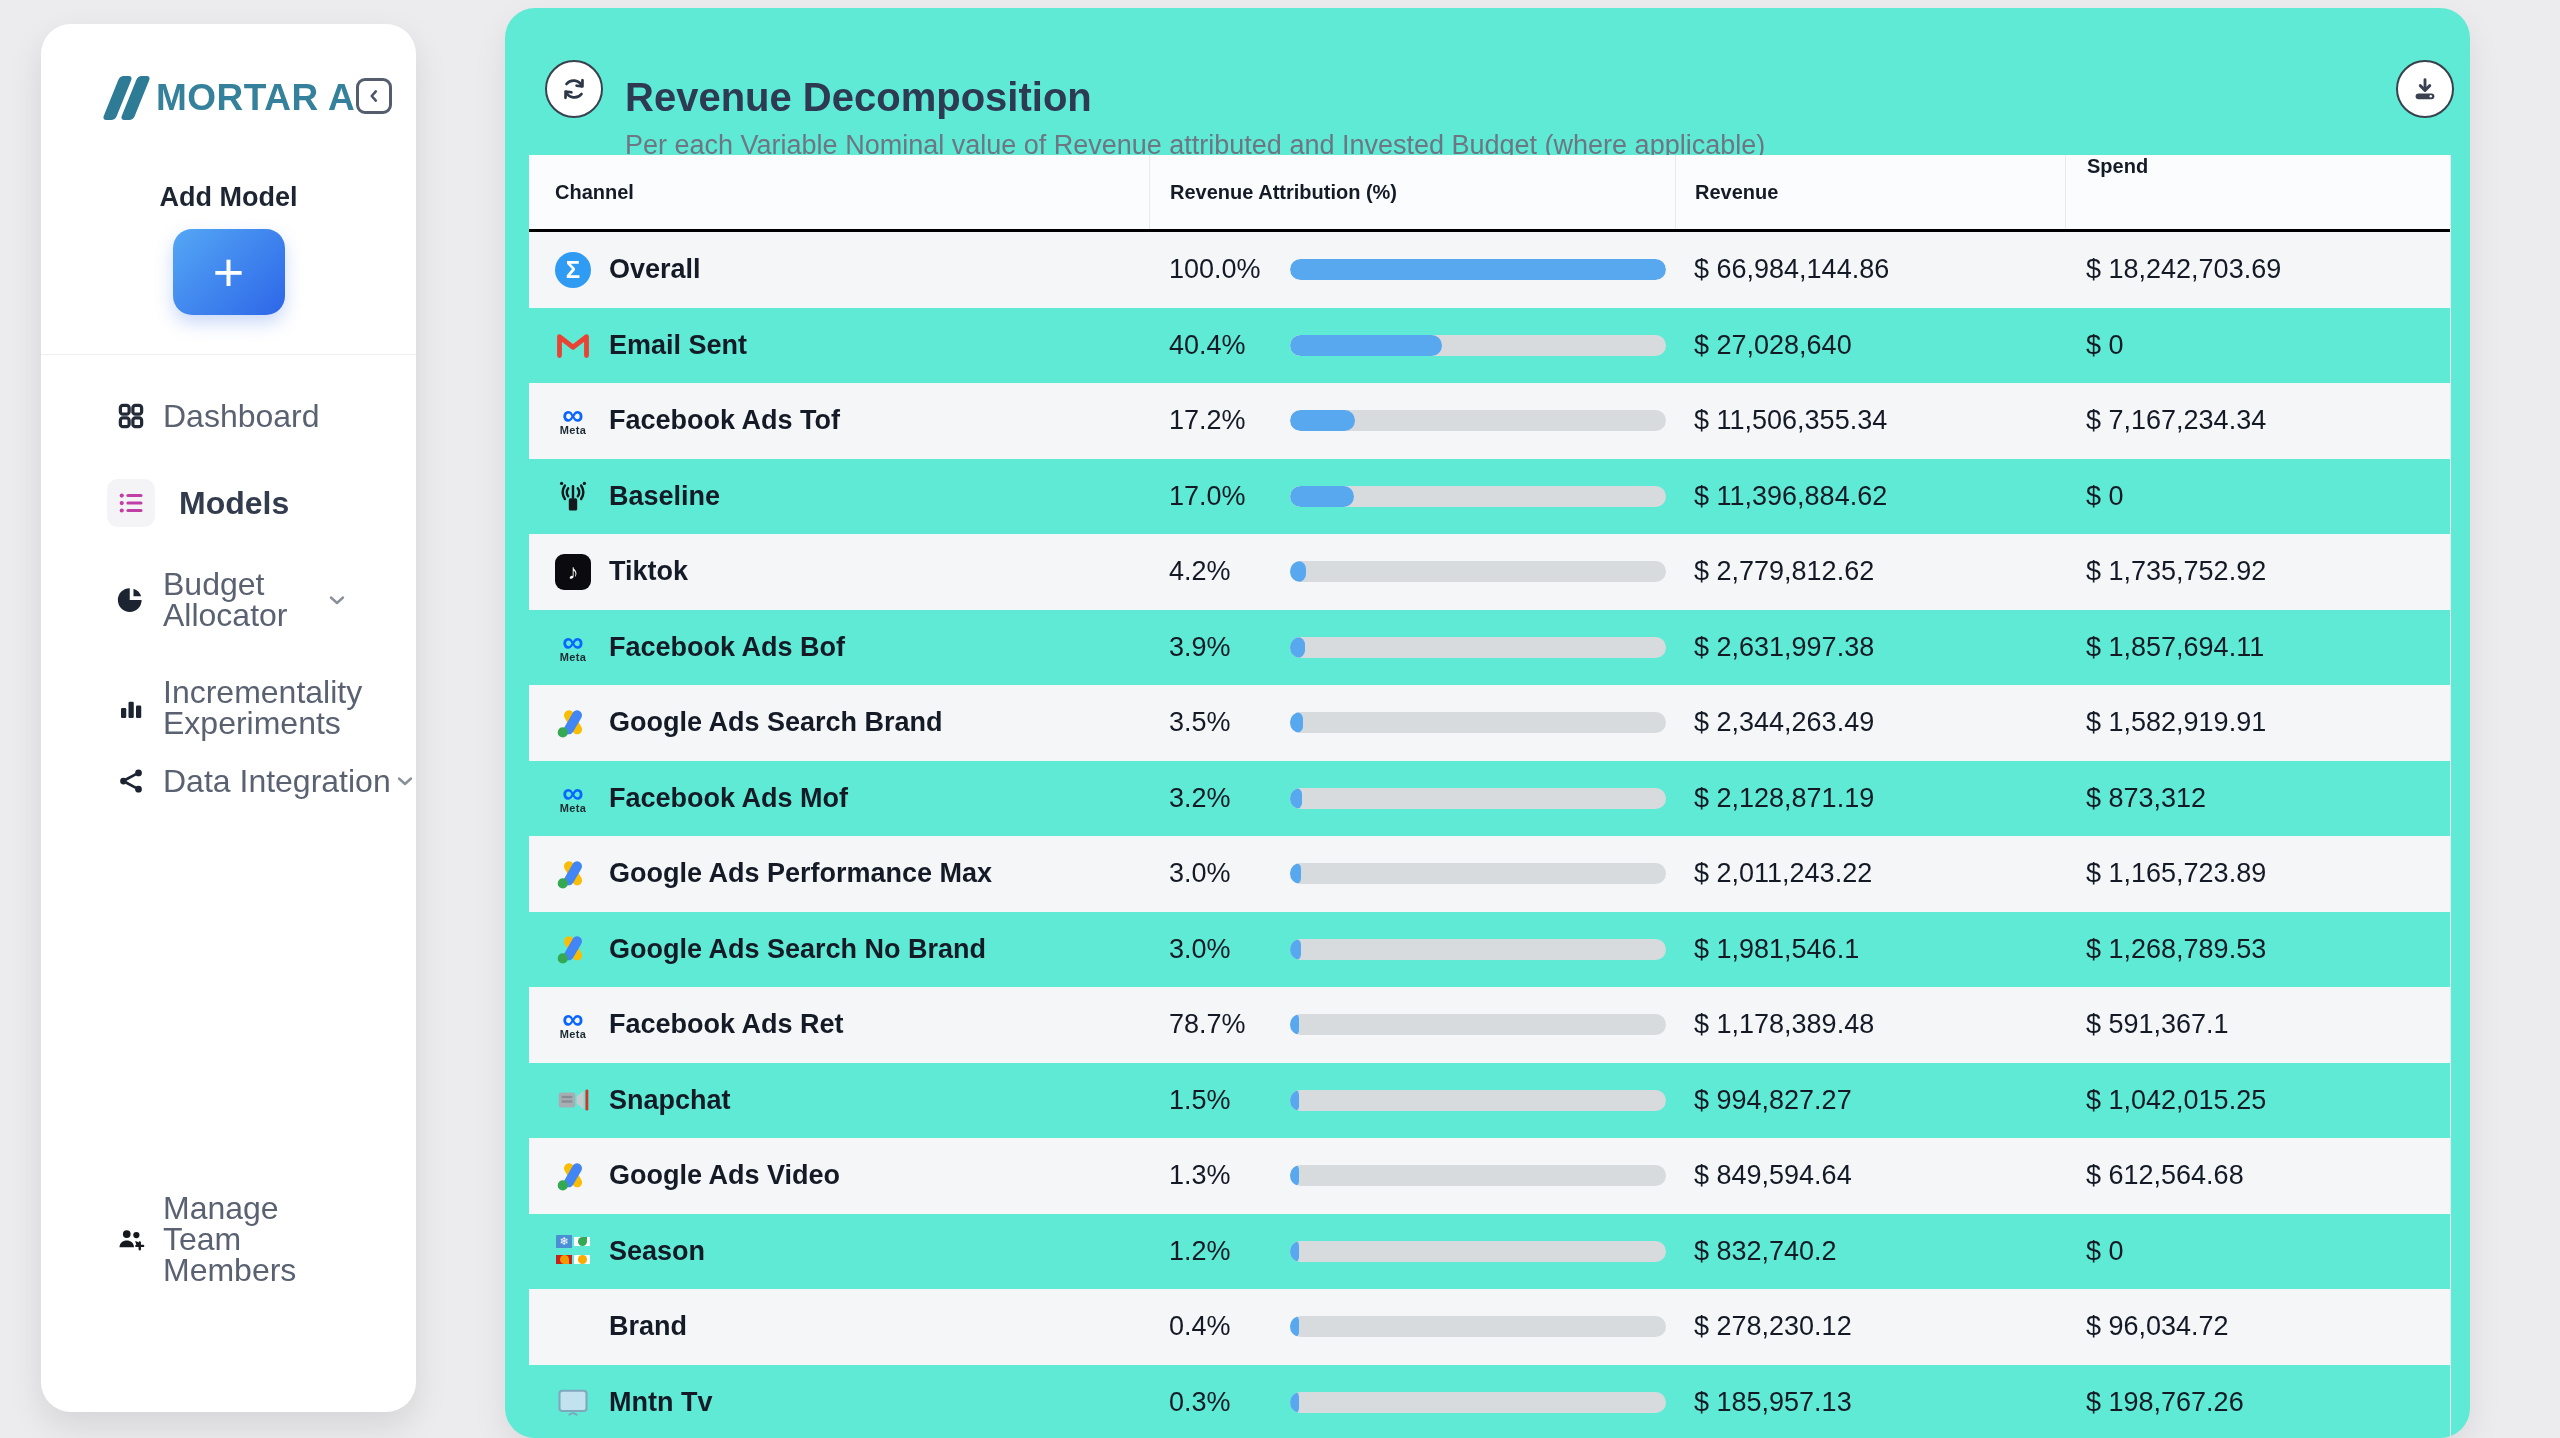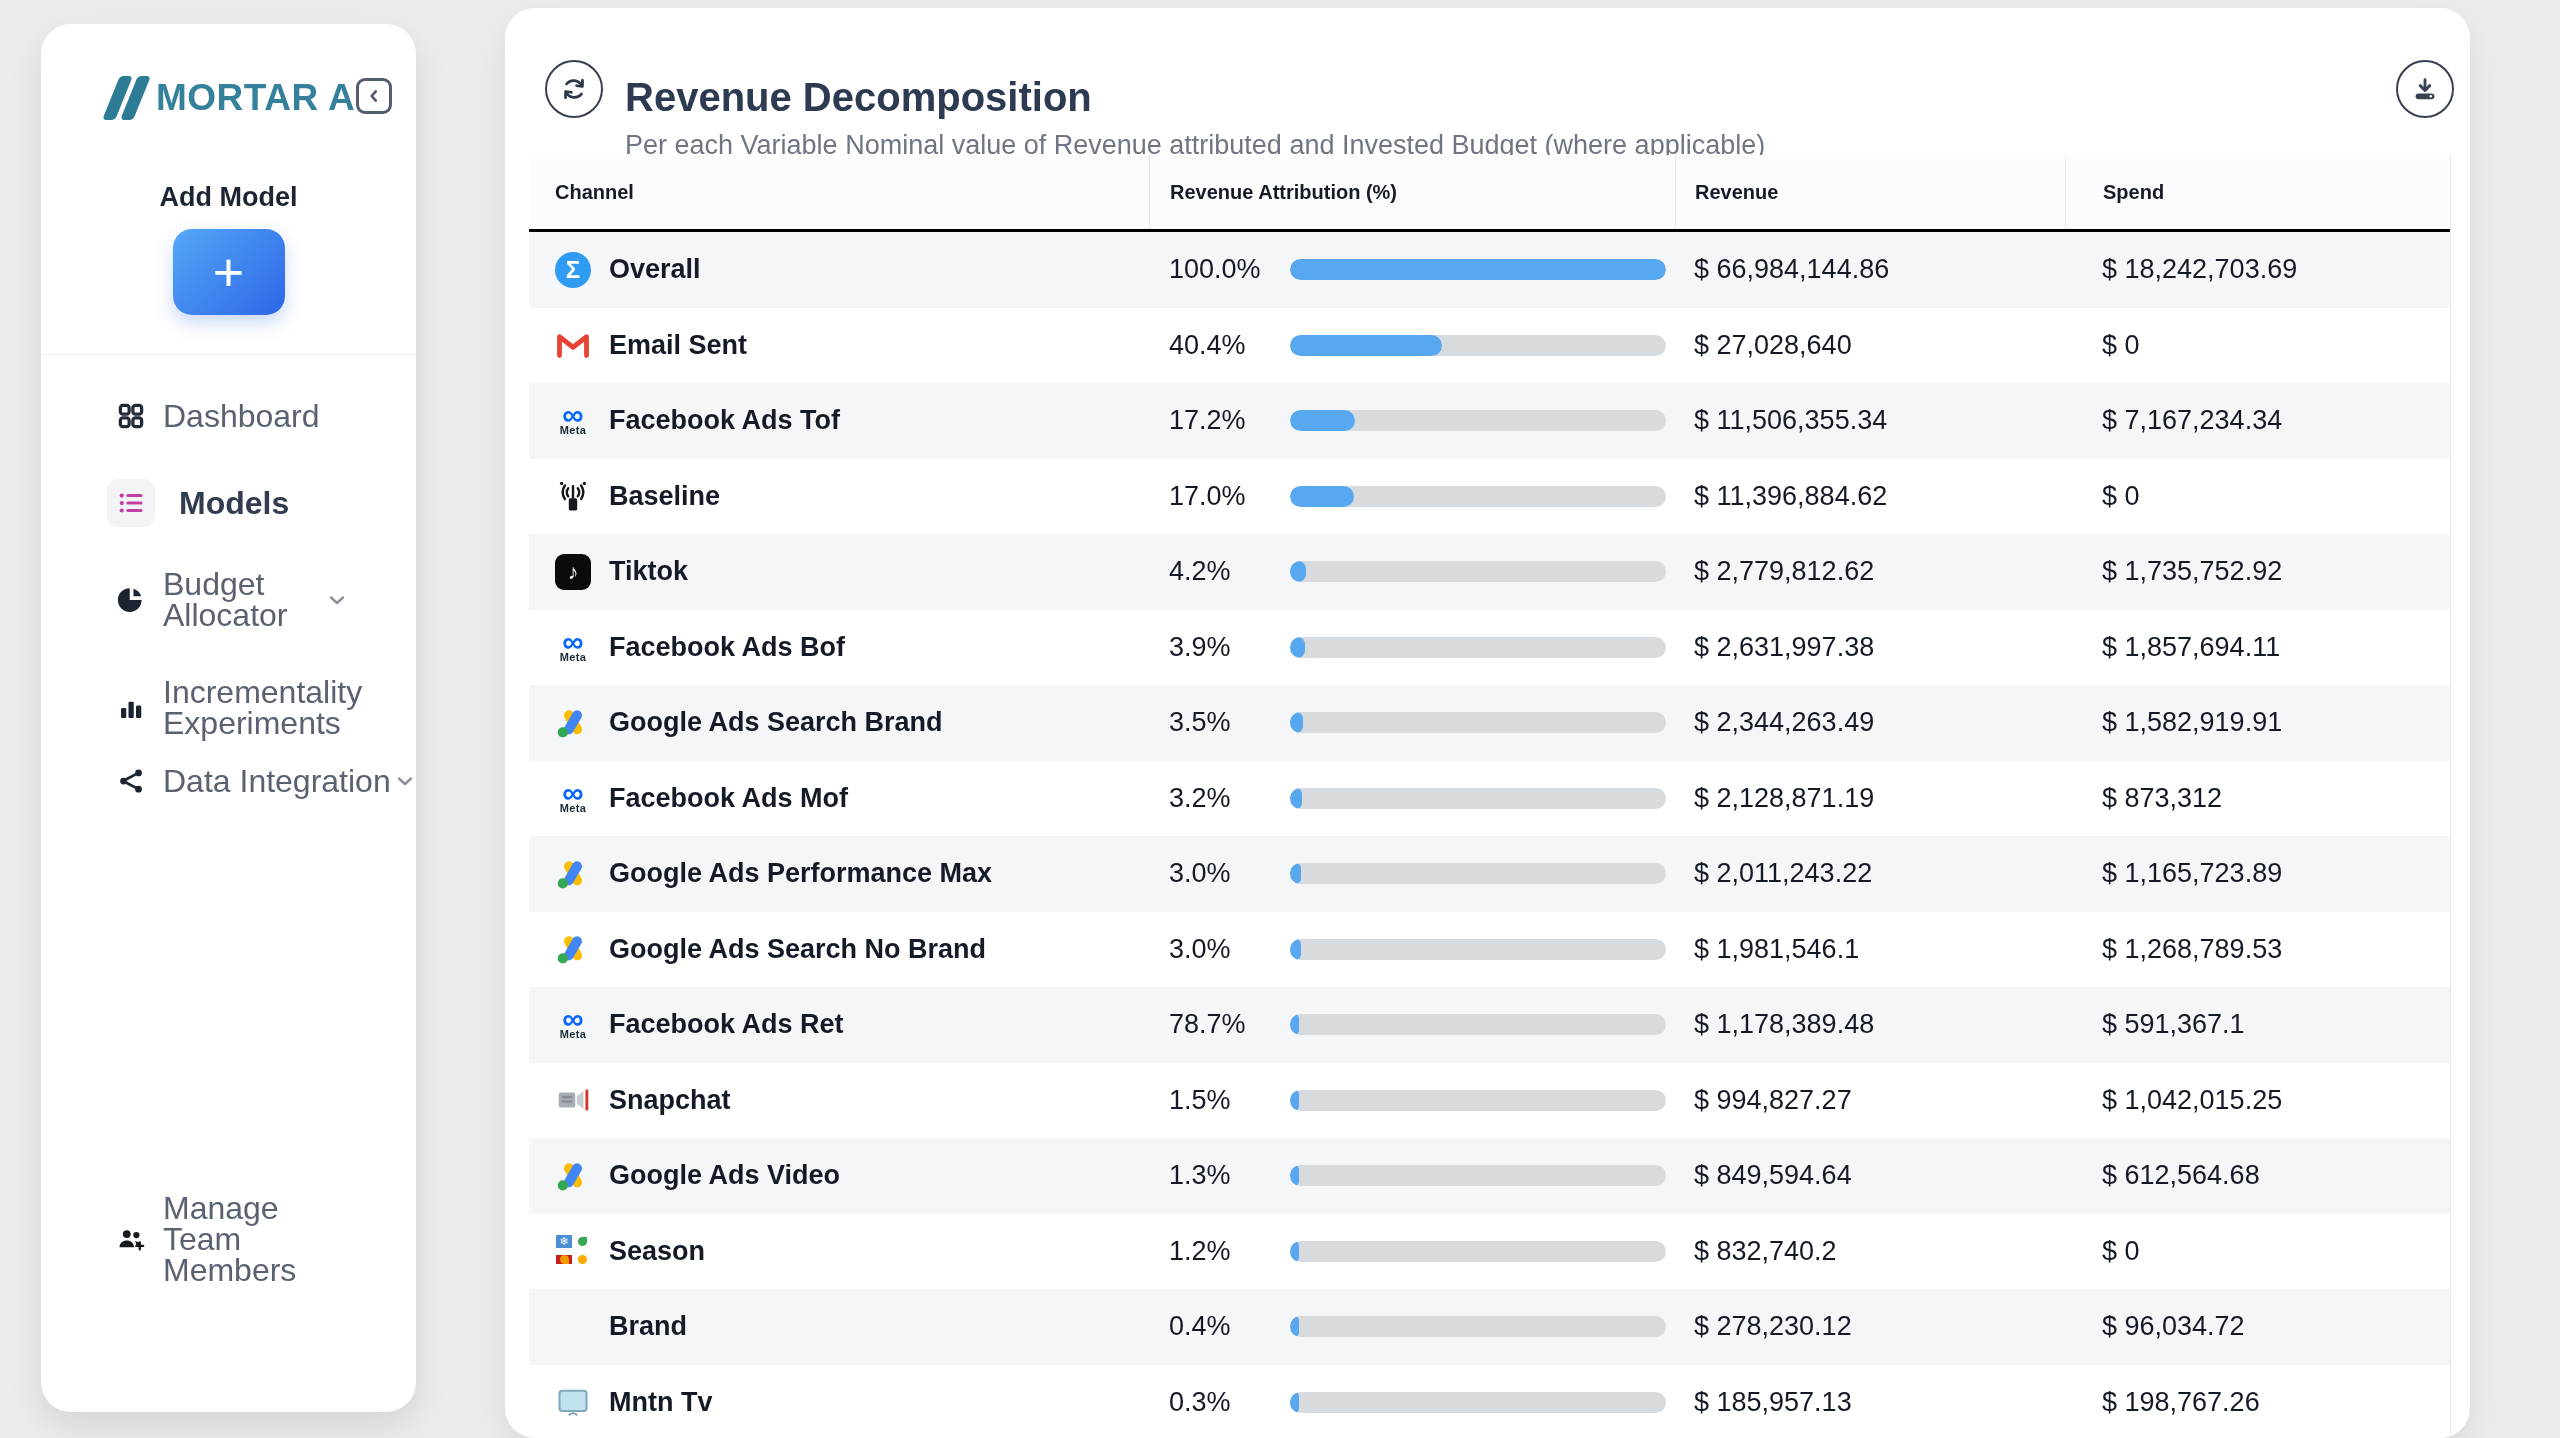--- a/index.html
+++ b/index.html
@@ -50,41 +50,41 @@
   .chev-right{position:absolute;left:218px;}
   .mi-dashboard{top:368px;height:48px;}
   .mi-models{top:455px;height:48px;gap:16px;}
   .mi-budget{top:537px;height:78px;}
   .mi-exp{top:645px;height:78px;}
   .mi-data{top:733px;height:48px;}
   .mi-team{top:1176px;height:78px;}
   
   .main{
     position:absolute;left:505px;top:8px;width:1965px;height:1430px;
-    background:#ffffff;border-radius:30px;overflow:hidden;
+    background:#5eead4;border-radius:30px;overflow:hidden;
     box-shadow:0 14px 34px rgba(0,0,0,.08);
   }
   .round-btn{
     position:absolute;width:58px;height:58px;border-radius:50%;
     border:2px solid #39414f;background:#fff;box-sizing:border-box;
     display:flex;align-items:center;justify-content:center;cursor:pointer;
   }
   .round-btn svg{width:30px;height:30px;}
   .refresh-btn{left:40px;top:52px;}
   .download-btn{right:16px;top:52px;}
   .page-title{position:absolute;left:120px;top:38px;font-size:40px;line-height:48px;font-weight:700;color:#2d3a52;}
   .page-subtitle{position:absolute;left:120px;top:94px;font-size:27px;line-height:33px;color:#6e7684;}
   
   .table{position:absolute;left:24px;top:147px;width:1921px;border-right:1px solid #e7e9ec;}
   .thead{display:flex;height:77px;align-items:center;background:#fbfcfd;border-bottom:3px solid #000000;
     font-size:20px;font-weight:700;color:#141b27;box-sizing:border-box;}
   .col-ch{width:620px;box-sizing:border-box;padding-left:26px;display:flex;align-items:center;}
   .col-at{width:526px;box-sizing:border-box;padding-left:20px;display:flex;align-items:center;}
   .col-rv{width:390px;box-sizing:border-box;padding-left:19px;display:flex;align-items:center;}
-  .col-sp{width:385px;box-sizing:border-box;padding-left:37px;display:flex;align-items:center;}
+  .col-sp{width:385px;box-sizing:border-box;padding-left:21px;display:flex;}
   .thead .col-at,.thead .col-rv,.thead .col-sp{border-left:1px solid #e8eaee;height:100%;}
   .trow{display:flex;height:75.5px;align-items:center;font-size:27px;color:#131a26;}
   .trow:nth-child(odd){background:#f5f6f8;}
   .ch-name{margin-left:18px;font-weight:600;color:#141b27;}
   .pct{display:inline-block;width:121px;flex:0 0 121px;}
   .track{width:376px;height:21px;border-radius:11px;background:#d8dbde;overflow:hidden;}
   .fill{height:100%;border-radius:11px;background:#58a8f0;}
   
   .ic{width:36px;height:36px;flex:0 0 36px;display:flex;align-items:center;justify-content:center;}
   svg.ic{display:block;}

